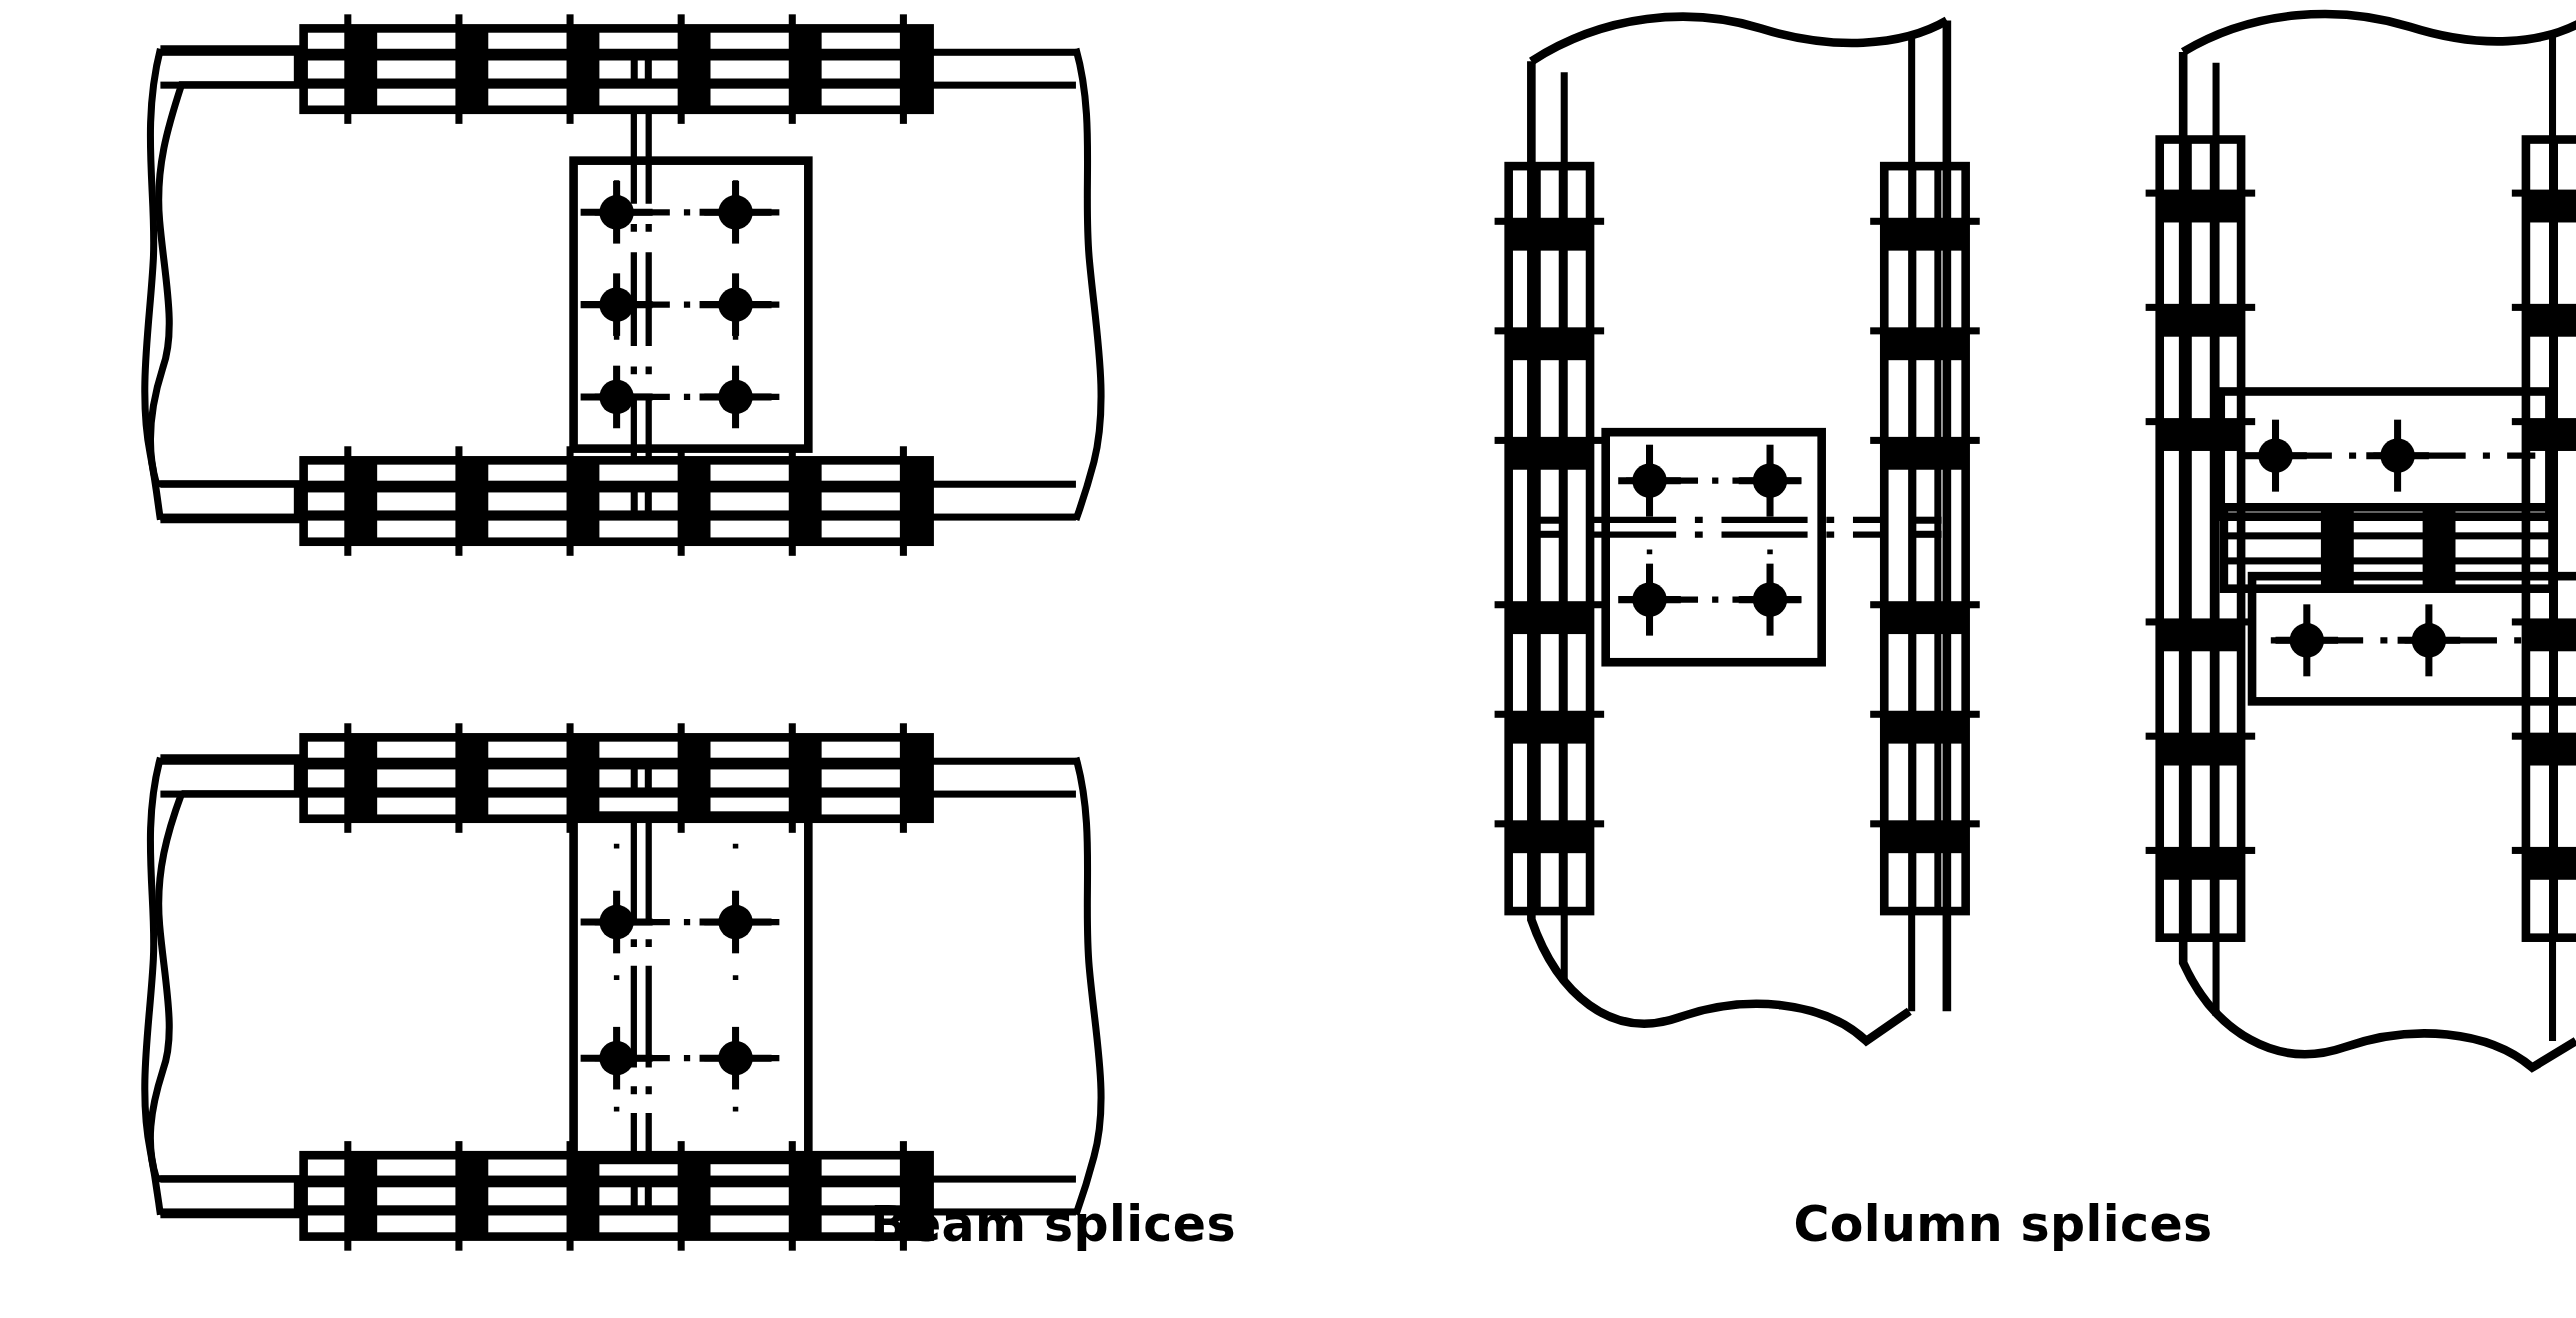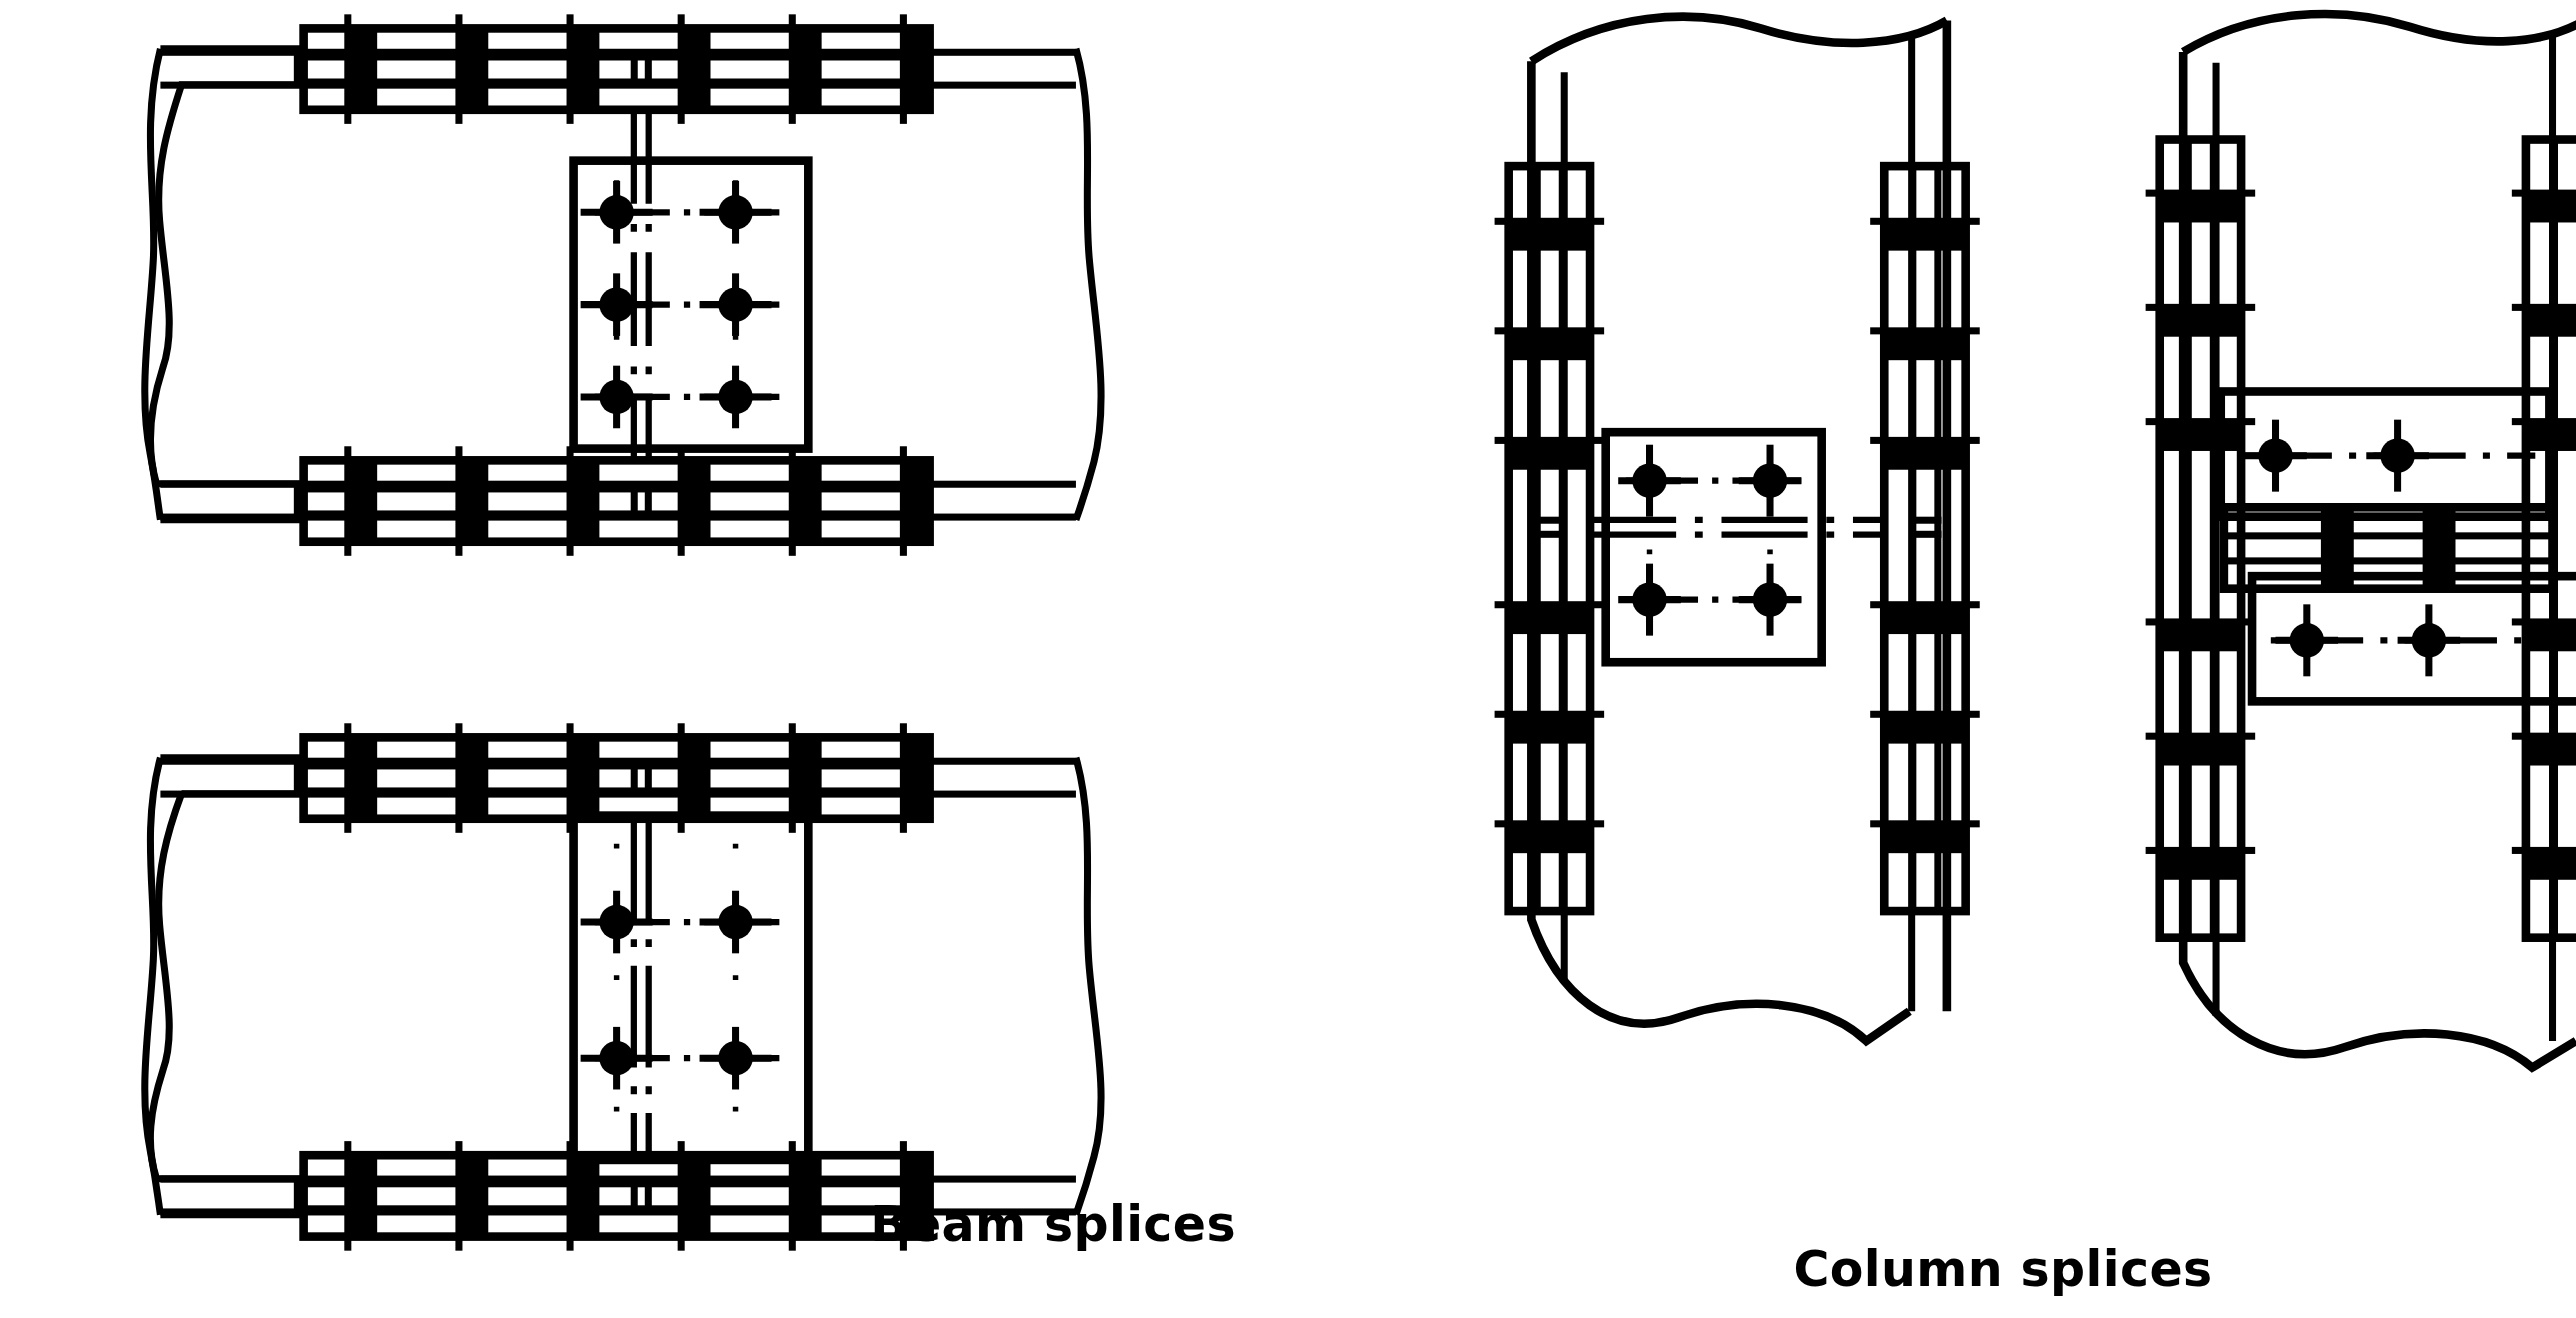--- a/index.html
+++ b/index.html
@@ -38,21 +38,21 @@
     white-space: nowrap;
   }
   #caption-beam {
     left: 0;
     top: 1196px;
     width: 1236px;
     text-align: right;
   }
   #caption-column {
     left: 1455px;
-    top: 1241px;
+    top: 1196px;
     width: 1096px;
     text-align: center;
   }
 </style>
 </head>
 <body>
 
 <div id="stage">
 
   <svg class="figure" viewBox="0 0 3292 1685">

